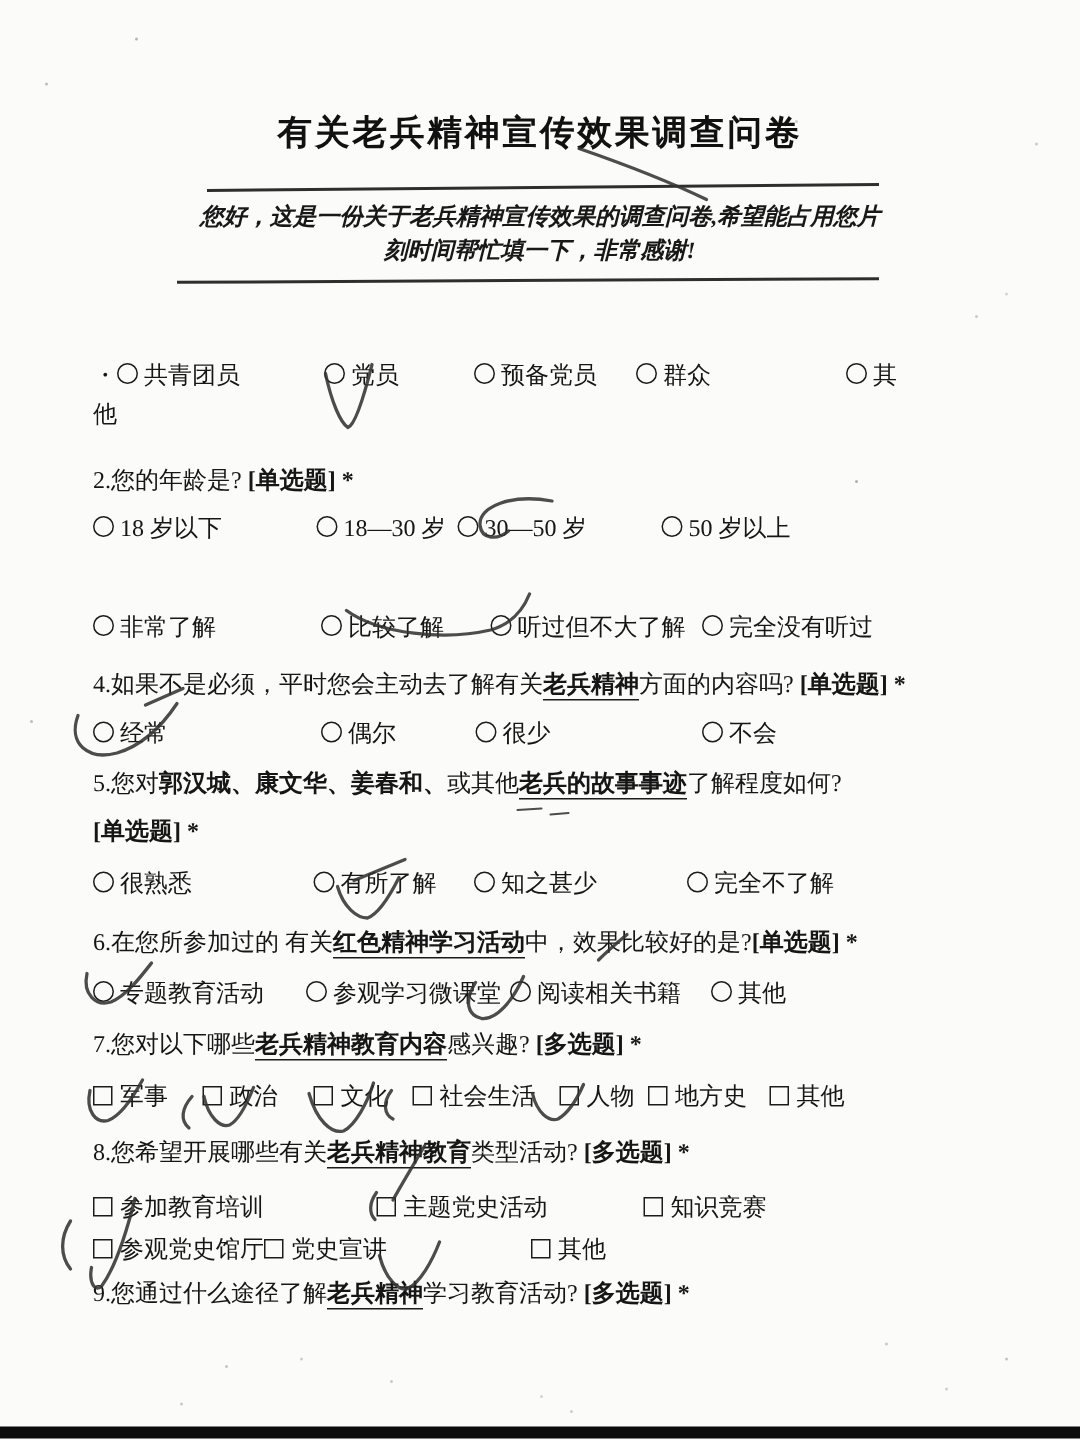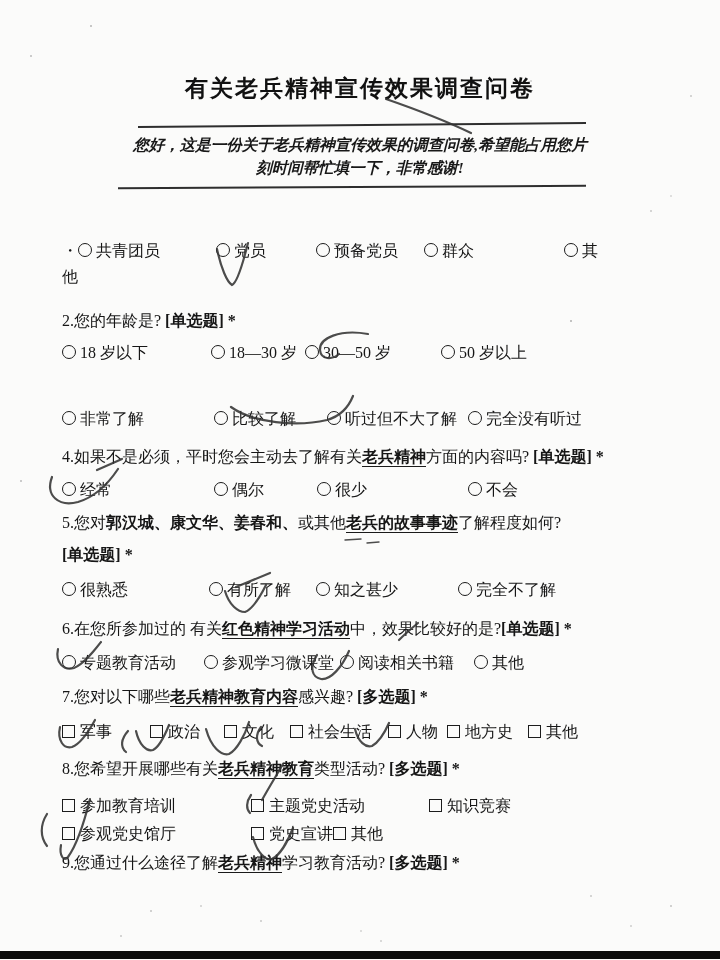--- a/index.html
+++ b/index.html
@@ -43,25 +43,25 @@
   #q2o .opt:nth-of-type(1){margin-right:63px}#q2o .opt:nth-of-type(2){margin-right:8px}
   #q2o .opt:nth-of-type(3){margin-right:50px}
   #q3o .opt:nth-of-type(1){margin-right:70px}#q3o .opt:nth-of-type(2){margin-right:31px}
   #q3o .opt:nth-of-type(3){margin-right:11px}
   #q4o .opt:nth-of-type(1){margin-right:102px}#q4o .opt:nth-of-type(2){margin-right:53px}
   #q4o .opt:nth-of-type(3){margin-right:101px}
   #q5o .opt:nth-of-type(1){margin-right:81px}#q5o .opt:nth-of-type(2){margin-right:25px}
   #q5o .opt:nth-of-type(3){margin-right:60px}
   #q6o .opt:nth-of-type(1){margin-right:28px}#q6o .opt:nth-of-type(2){margin-right:6px}
   #q6o .opt:nth-of-type(3){margin-right:20px}
-  #q7o .opt:nth-of-type(1){margin-right:38px}#q7o .opt:nth-of-type(2){margin-right:24px}
+  #q7o .opt:nth-of-type(1){margin-right:23px}#q7o .opt:nth-of-type(2){margin-right:24px}
   #q7o .opt:nth-of-type(3){margin-right:16px}#q7o .opt:nth-of-type(4){margin-right:16px}
   #q7o .opt:nth-of-type(5){margin-right:9px}#q7o .opt:nth-of-type(6){margin-right:15px}
   #q8o1 .opt:nth-of-type(1){margin-right:75px}#q8o1 .opt:nth-of-type(2){margin-right:64px}
-  #q8o2 .opt:nth-of-type(1){margin-right:75px}#q8o2 .opt:nth-of-type(2){}
+  #q8o2 .opt:nth-of-type(1){}#q8o2 .opt:nth-of-type(2){margin-right:96px}
   .penmarks{position:absolute;inset:0;pointer-events:none;}
   .scan-bar{position:absolute;left:0;top:951px;width:720px;height:8px;background:#0b0b0b;}
   .speck{
     position:absolute;left:30px;top:55px;width:2px;height:2px;border-radius:50%;background:rgba(0,0,0,.25);
     box-shadow: 60px -30px 0 rgba(0,0,0,.28), 560px 840px 0 rgba(0,0,0,.2),
       120px 855px 0 rgba(0,0,0,.22), 170px 850px 0 rgba(0,0,0,.18),
       230px 865px 0 rgba(0,0,0,.2), 330px 875px 0 rgba(0,0,0,.16),
       90px 880px 0 rgba(0,0,0,.2), 640px 850px 0 rgba(0,0,0,.22),
       600px 870px 0 rgba(0,0,0,.18), 660px 40px 0 rgba(0,0,0,.2),
       500px 25px 0 rgba(0,0,0,.18), 640px 140px 0 rgba(0,0,0,.15),

